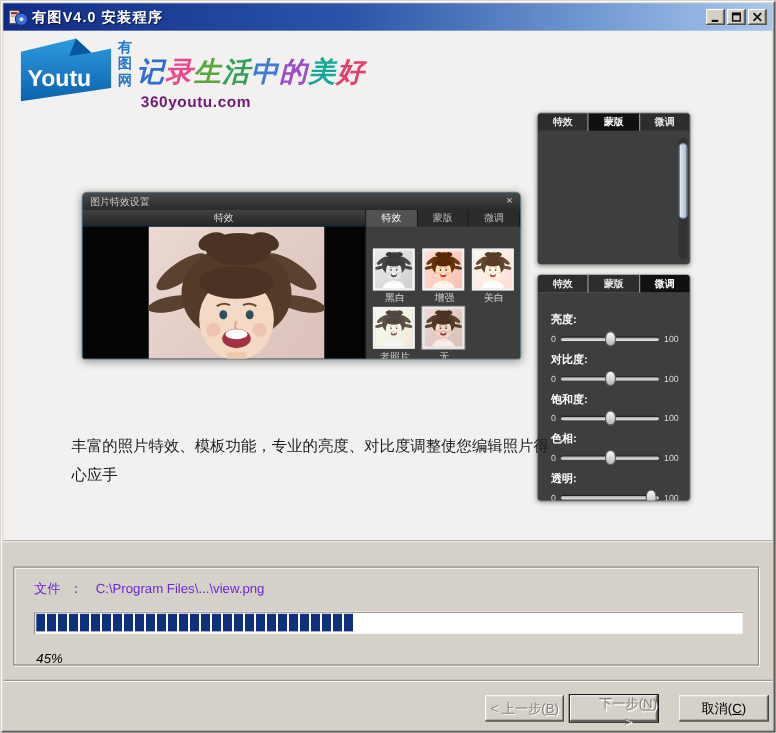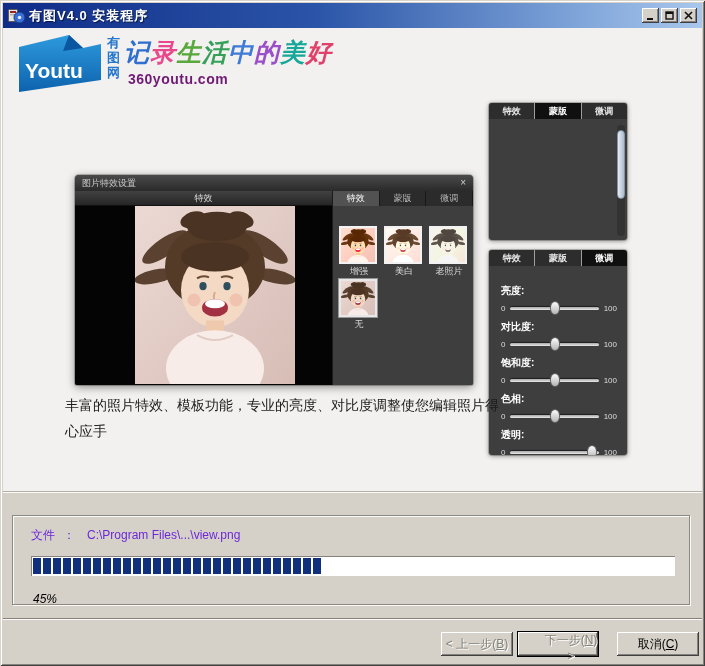--- a/index.html
+++ b/index.html
@@ -24,27 +24,27 @@
   .wb svg { width:9px; height:9px; }
 
   
   .body-white { position:absolute; left:3px; right:3px; top:28px; height:463px; background:#f2f1ef; }
 
   
   .brand { position:absolute; left:14px; top:5px; height:66px; display:flex; align-items:flex-start; }
   .logo-svg { width:86px; height:62px; }
   .vertical-name { margin:2px 4px 0 4px; display:flex; flex-direction:column;
     color:#2577cc; font-size:13px; font-weight:bold; line-height:15px; font-family:"Liberation Serif",serif; }
-  .slogan-wrap { margin-top:3px; }
+  .slogan-wrap { margin-top:16px; }
   .slogan { font-family:"DejaVu Serif","Liberation Serif",serif; font-style:italic; font-weight:bold;
     font-size:25px; letter-spacing:1px; white-space:nowrap; }
   .domain { color:#701a75; font-weight:bold; font-size:14px; margin:2px 0 0 4px; letter-spacing:.5px; }
 
   
-  .app-preview { position:absolute; left:72px; top:147px; width:398px; height:210px;
+  .app-preview { position:absolute; left:72px; top:147px; width:398px; height:151px;
     background:#0369a1; border-radius:4px 4px 2px 2px; overflow:hidden;
     box-shadow:0 2px 9px rgba(0,0,0,.45), 0 0 0 1px #bdbbb6; }
   .ap-titlebar { height:16px; background:linear-gradient(#4a4a4a,#2a2a2a);
     display:flex; align-items:center; padding:0 7px; }
   .ap-title { color:#c9c9c9; font-size:9px; }
   .ap-close { margin-left:auto; color:#cfcfcf; font-size:10px; line-height:10px; }
   .ap-content { display:flex; height:194px; }
   .ap-left { width:257px; display:flex; flex-direction:column; }
   .ap-toolbar { height:15px; background:linear-gradient(#414141,#262626); border-bottom:1px solid #111;
     color:#ddd; font-size:9px; display:flex; align-items:center; justify-content:center; }
@@ -248,20 +248,28 @@
         </div>
         <div class="ap-right">
           <div class="ap-tabs">
               <div class="tab active">特效</div>
               <div class="tab">蒙版</div>
               <div class="tab">微调</div>
             </div>
           <div class="effects-grid">
               <div class="thumb-wrap">
                 <div class="thumb">
+                  <svg viewBox="0 0 160 160" class="f-gray" preserveAspectRatio="xMidYMin slice">
+                    <use href="#girl"></use>
+                  </svg>
+                </div>
+                <div class="thumb-label">黑白</div>
+              </div>
+              <div class="thumb-wrap">
+                <div class="thumb">
                   <svg viewBox="0 0 160 160" class="f-sat" preserveAspectRatio="xMidYMin slice">
                     <use href="#girl"></use>
                   </svg>
                 </div>
                 <div class="thumb-label">增强</div>
               </div>
               <div class="thumb-wrap">
                 <div class="thumb">
                   <svg viewBox="0 0 160 160" class="f-white" preserveAspectRatio="xMidYMin slice">
                     <use href="#girl"></use>

